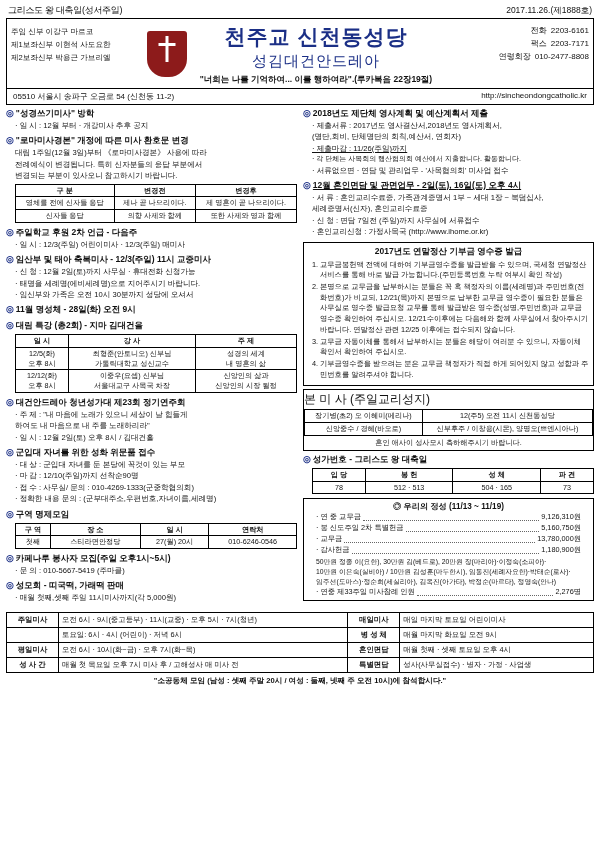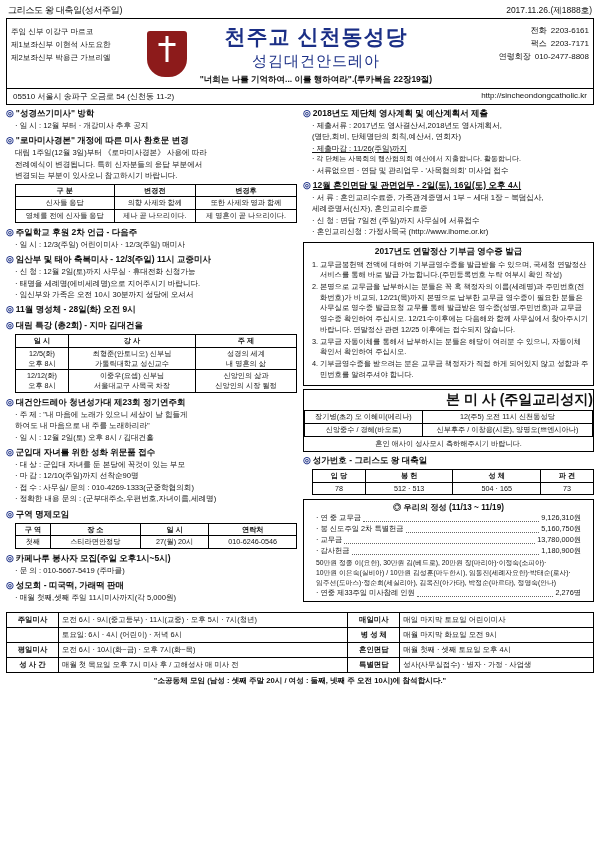--- a/index.html
+++ b/index.html
@@ -62,21 +62,21 @@
   table.tbl th { font-weight:bold; }
 
   
   .box { border:1px solid #000; padding:3px 4px; margin:0 0; }
   .box .bx-hd { text-align:center; font-weight:bold; font-size:8.5px; margin-bottom:2px; }
   .box ol { margin:0; padding-left:12px; }
   .box ol li { margin-bottom:1.5px; line-height:1.45; font-size:7.3px; }
 
   
   .massbox { border:1px solid #000; margin:3px 0; }
-  .massbox .mb-hd { text-align:right; font-weight:bold; font-size:14px; padding:1px 0; }
+  .massbox .mb-hd { text-align:left; font-weight:normal; font-size:12px; padding:1px 0; }
   .massbox table { width:100%; border-collapse:collapse; font-size:7.2px; }
   .massbox td, .massbox th { border:1px solid #000; padding:1px 2px; text-align:center; }
 
   
   .offer { border:1px solid #000; margin-top:3px; padding:2px 12px; }
   .offer .of-hd { text-align:center; font-weight:bold; font-size:8.2px; }
   .offer .row { display:flex; justify-content:space-between; font-size:7.3px; line-height:1.5; }
   .offer .row .dots { flex:1; border-bottom:1px dotted #666; margin:0 2px 2px 2px; }
   .offer .note { font-size:6.8px; line-height:1.45; margin-top:1px; }
 
@@ -148,29 +148,29 @@
           <div>변경되는 부분이 있사오니 참고하시기 바랍니다.</div>
         </div>
         <table class="tbl">
           <tbody>
               <tr>
             <th>구 분</th>
             <th>변경전</th>
             <th>변경후</th>
           </tr>
           <tr>
-            <td>신자들 응답</td>
-            <td>의향 사제와 함께</td>
-            <td>또한 사제와 영과 함께</td>
-          </tr>
-          <tr>
             <td>영체를 전에
 신자들 응답</td>
             <td>제나 곧 나으리이다.</td>
             <td>제 영혼이 곧 나으리이다.</td>
+          </tr>
+          <tr>
+            <td>신자들 응답</td>
+            <td>의향 사제와 함께</td>
+            <td>또한 사제와 영과 함께</td>
           </tr>
         </tbody>
           </table>
       </div>
 
       <div class="item">
         <div class="hd"><span class="cir">◎</span><span>주일학교 후원 2차 언급 - 다음주</span></div>
         <div class="bd">
             <div>· 일 시 : 12/3(주일) 어린이미사 · 12/3(주일) 매미사</div>
           </div>

